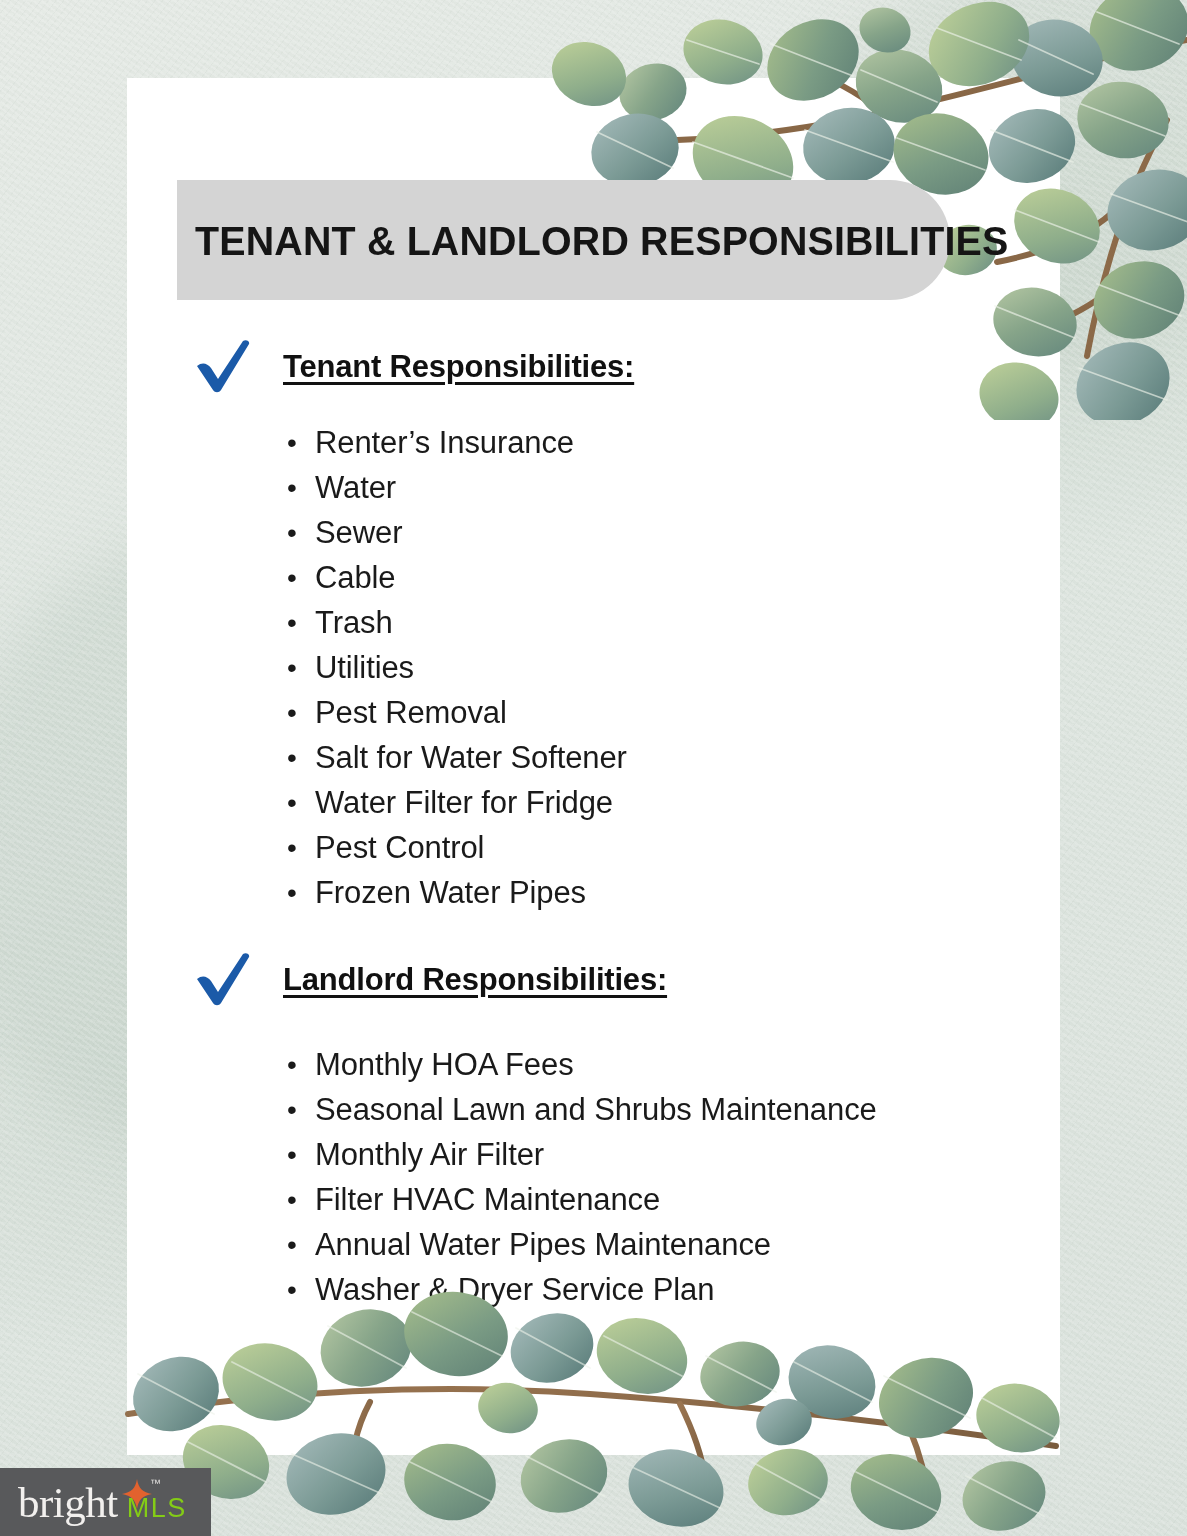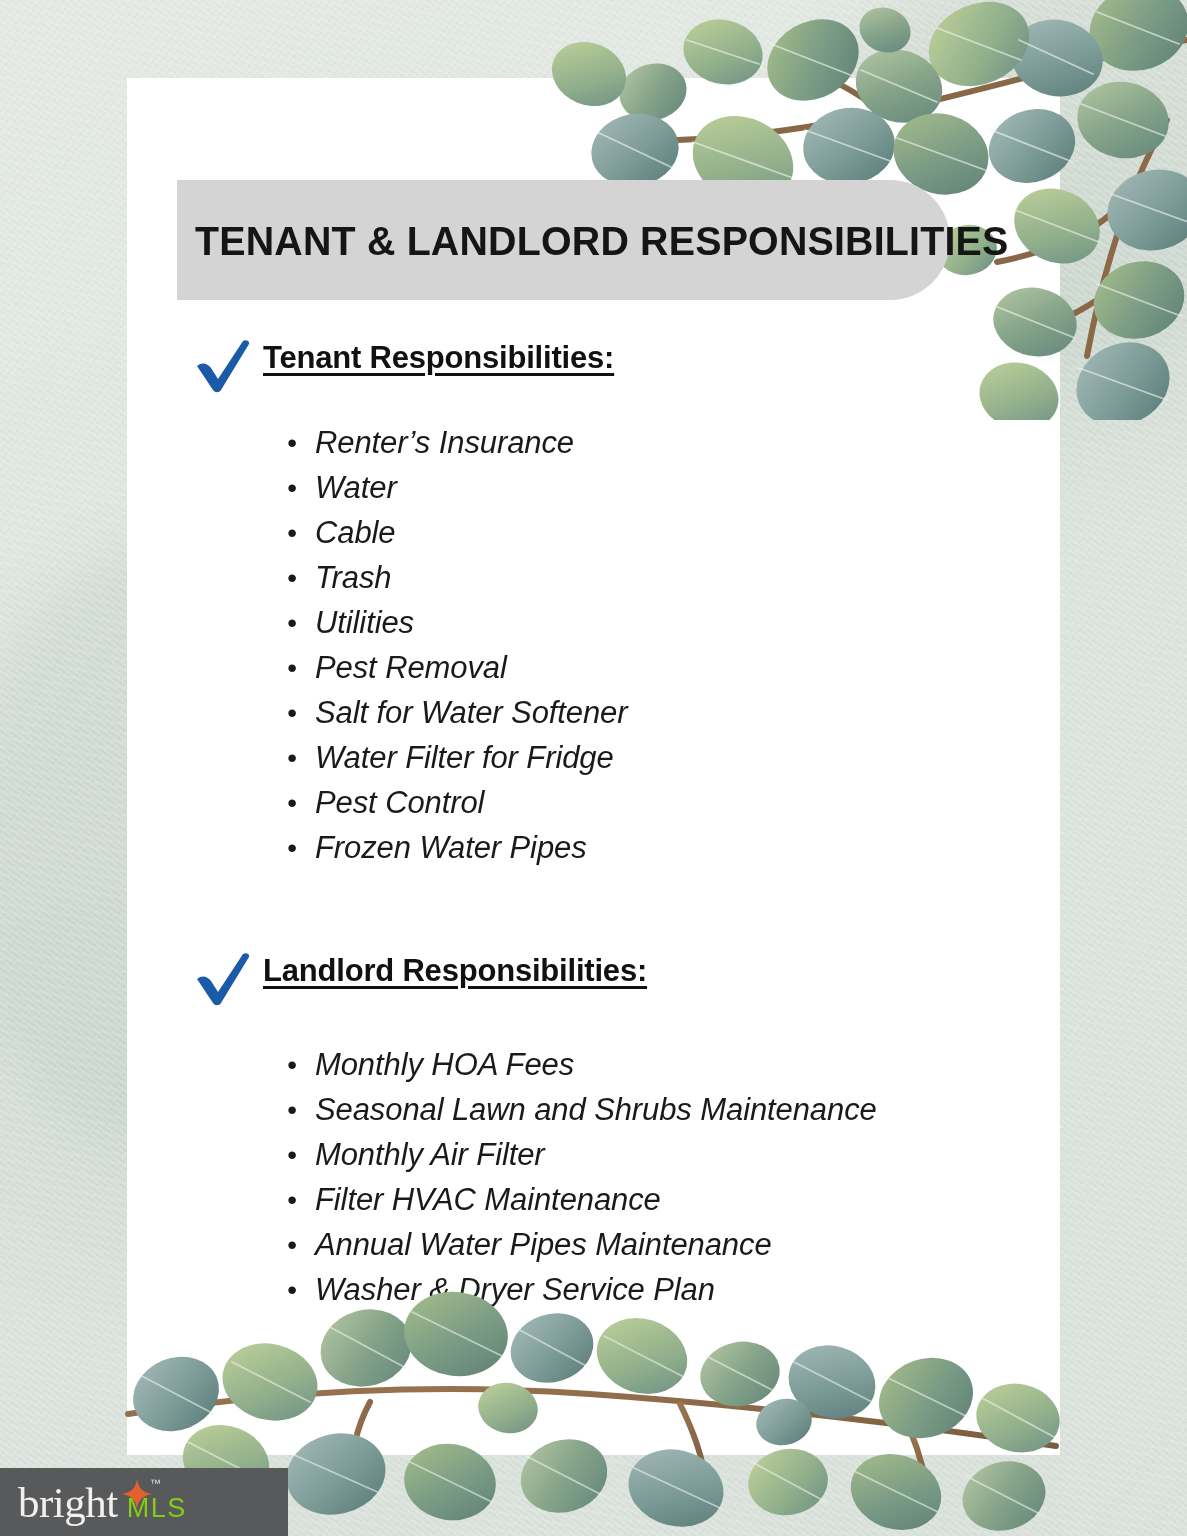--- a/index.html
+++ b/index.html
@@ -37,40 +37,40 @@
 
   
   .banner{position:absolute;left:177px;top:180px;width:773px;height:120px;
     background:#d4d4d4;border-radius:0 60px 60px 0;}
   .banner-title{position:absolute;left:195px;top:218px;width:760px;
     font-family:"Liberation Sans Narrow","Liberation Sans",sans-serif;
     font-size:41px;font-weight:700;letter-spacing:.2px;color:#151515;
     transform:scaleX(.96);transform-origin:left center;white-space:nowrap;}
 
   
-  .section-head{position:absolute;display:flex;gap:8px;}
+  .section-head{position:absolute;display:flex;align-items:center;gap:28px;}
   .check-icon{width:62px;height:54px;flex:none;display:block;}
   .section-label{font-size:31px;font-weight:700;color:#111;
     text-decoration:underline;text-underline-offset:5px;text-decoration-thickness:3px;
     letter-spacing:-.2px;white-space:nowrap;}
 
   
-  .bullets{position:absolute;margin:0;padding:0;list-style:none;font-style:italic;}
+  .bullets{position:absolute;margin:0;padding:0;list-style:none;}
   .bullets li{position:relative;padding-left:52px;height:45px;line-height:45px;
     font-size:31px;color:#1a1a1a;letter-spacing:-.1px;white-space:nowrap;}
   .bullets li::before{content:"•";position:absolute;left:24px;top:0;
     font-size:28px;line-height:45px;color:#1a1a1a;}
 
   
   .foliage{position:absolute;pointer-events:none;}
   #foliage-top{right:0;top:0;width:660px;height:420px;}
   #foliage-bottom{left:120px;bottom:0;width:940px;height:250px;}
 
   
-  .watermark{position:absolute;left:0;bottom:0;width:288px;height:68px;
+  .watermark{position:absolute;left:0;bottom:0;width:211px;height:68px;
     background:#58595b;display:flex;align-items:center;}
   .wm-inner{position:relative;padding-left:18px;display:flex;align-items:baseline;}
   .wm-bright{font-family:"Liberation Serif",serif;font-size:43px;color:#f2f0ee;
     letter-spacing:-.5px;line-height:1;}
   .wm-mls{font-size:27px;color:#84cc16;letter-spacing:1.5px;margin-left:9px;line-height:1;}
   .wm-star{position:absolute;left:122px;top:-2px;width:30px;height:30px;}
   .wm-tm{position:absolute;left:150px;top:-4px;font-size:11px;color:#e9e7e5;}
 </style>
 </head>
 <body>
@@ -170,20 +170,21 @@
 
 <div class="section-head" id="head-tenant" style="left:193px;top:340px;">
   <svg class="check-icon" viewBox="0 0 62 54">
     <path d="M4 26 C9 22 14 23 18 28 L25 39 L50 1 C53 -1 57 1 56 4 L28 50 C26 53 22 53 20 50 Z" fill="#1b5aa8"></path>
   </svg>
   <span class="section-label">Tenant Responsibilities:</span>
 </div>
 <ul class="bullets" id="list-tenant" style="left:263px;top:420px;">
     <li>Renter’s Insurance</li>
     <li>Water</li>
+    <li>Sewer</li>
     <li>Cable</li>
     <li>Trash</li>
     <li>Utilities</li>
     <li>Pest Removal</li>
     <li>Salt for Water Softener</li>
     <li>Water Filter for Fridge</li>
     <li>Pest Control</li>
     <li>Frozen Water Pipes</li>
   </ul>
 

